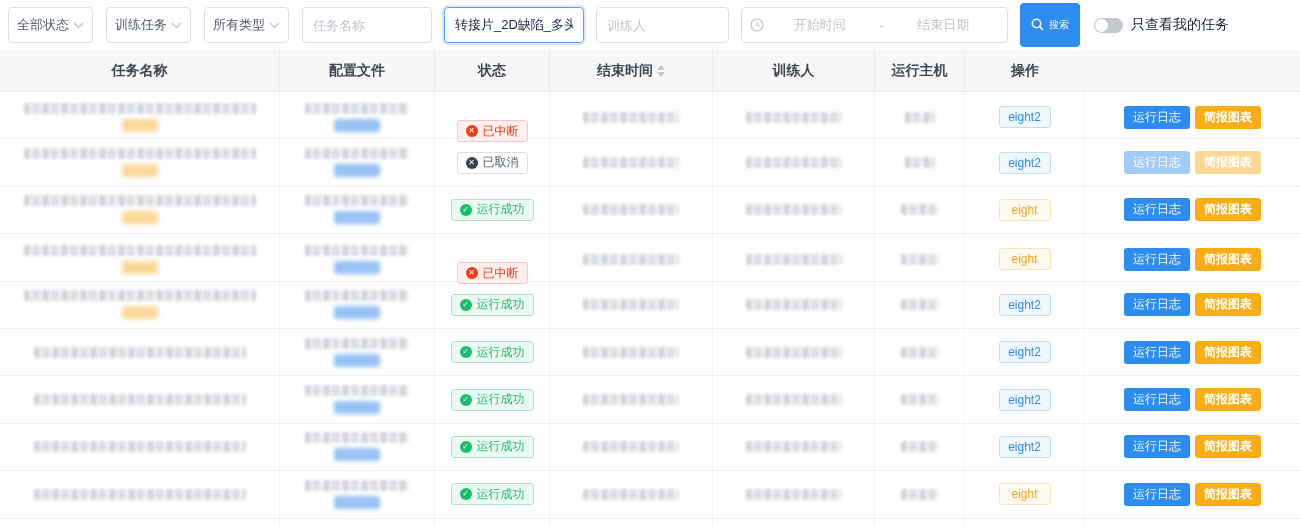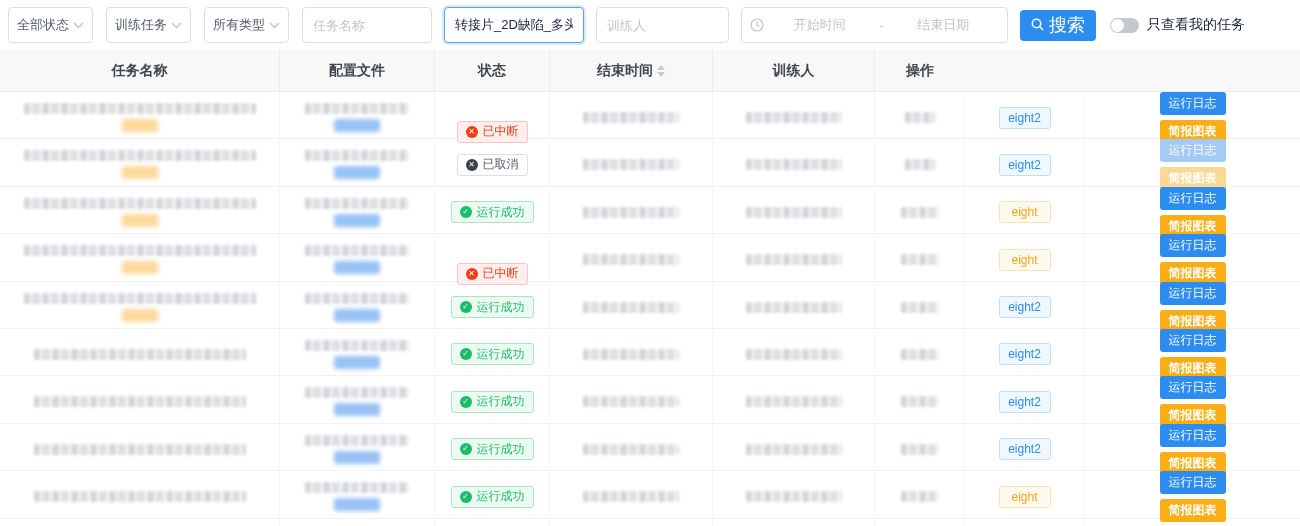--- a/index.html
+++ b/index.html
@@ -16,22 +16,22 @@
   .input input { border:none; outline:none; width:100%; font-size:13px; color:#17233d;
     font-family:inherit; background:transparent; }
   .input input::placeholder { color:#c0c4cc; }
   .w-name { width:130px; }
   .w-keyword { width:140px; border-color:#57a3f3; box-shadow:0 0 0 2px rgba(45,140,240,.18); }
   .w-trainer { width:133px; }
   .daterange { width:267px; padding:0 8px; margin-right:12px; cursor:pointer; }
   .daterange .ph { color:#c0c4cc; font-size:13px; text-align:center; flex:1; }
   .daterange .sep { color:#c0c4cc; padding:0 4px; }
   .clock svg { display:block; }
-  .search-btn { height:31px; padding:0 11px; background:#2d8cf0; color:#fff; border:none;
-    border-radius:4px; font-size:18px; display:flex; align-items:center; gap:5px; cursor:pointer;
+  .search-btn { height:44px; padding:0 11px; background:#2d8cf0; color:#fff; border:none;
+    border-radius:4px; font-size:10px; display:flex; align-items:center; gap:5px; cursor:pointer;
     font-family:inherit; }
   .toggle { width:29px; height:15px; border-radius:8px; background:#c5c8ce; margin:0 8px 0 14px;
     position:relative; cursor:pointer; flex:none; }
   .toggle .knob { position:absolute; left:1px; top:1px; width:13px; height:13px;
     border-radius:50%; background:#fff; }
   .toggle-label { font-size:14px; color:#17233d; }
 
   
   .table { margin-top:10px; }
   .tr { display:grid; grid-template-columns:280px 155px 115px 163px 162px 90px 120px auto; }
@@ -42,21 +42,21 @@
   .sorter { display:flex; flex-direction:column; gap:2px; }
   .sorter i { display:block; width:0; height:0; border-left:4px solid transparent;
     border-right:4px solid transparent; }
   .sorter .up   { border-bottom:5px solid #c5c8ce; }
   .sorter .down { border-top:5px solid #c5c8ce; }
 
   .tbody .tr { height:47.4px; border-bottom:1px solid #f0f1f3; background:#fff; }
   .td { display:flex; flex-direction:column; align-items:center; justify-content:center;
     gap:5px; border-right:1px solid #f3f4f6; }
   .td:last-child { border-right:none; }
-  .col-actions { flex-direction:column; }
+  .col-actions { flex-direction:row; }
 
   
   .px { height:11px; border-radius:2px; filter:blur(1.4px); opacity:.85;
     background-image:repeating-linear-gradient(90deg,#c9ccd1 0 5px,#e7e9ec 5px 9px,#d6d9dd 9px 15px,#edeef1 15px 19px); }
   .px-name { width:232px; }
   .tr.no-tag .px-name { width:212px; }
   .px-config { width:104px; }
   .px-time { width:96px; }
   .px-trainer { width:38px; }
   .tbody .tr:nth-child(-n+2) .px-trainer { width:30px; }
@@ -172,20 +172,23 @@
       <span>结束时间</span>
       <span class="sorter">
           <i class="up"></i>
           <i class="down"></i>
         </span>
     </div>
     <div class="th">
         <span>训练人</span>
       </div>
     <div class="th">
+        <span>运行主机</span>
+      </div>
+    <div class="th">
         <span>操作</span>
       </div>
   </div>
   <div class="tbody">
       <div class="tr has-tag">
     <div class="td">
       <div class="px px-name"></div>
       <div class="blur-tag-yellow"></div>
     </div>
     <div class="td">

